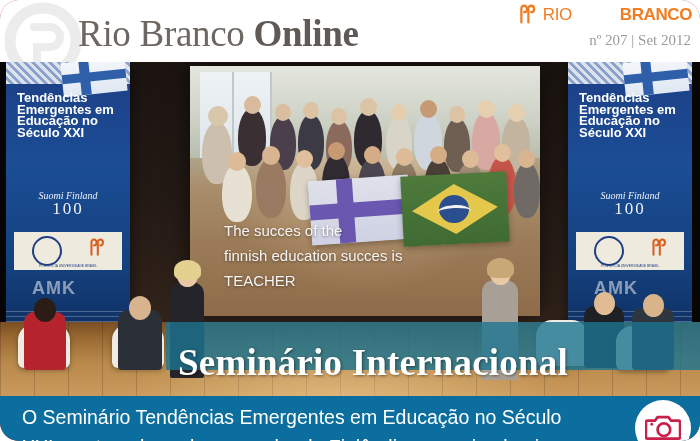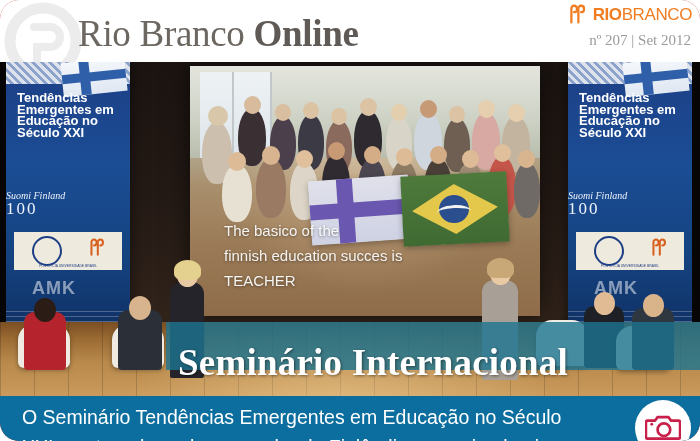--- a/index.html
+++ b/index.html
@@ -8,22 +8,22 @@
 
   
   .header{position:absolute;left:0;top:0;width:700px;height:62px;background:#ffffff;z-index:5;overflow:hidden;}
   .watermark{position:absolute;left:4px;top:2px;width:78px;height:78px;opacity:.5;}
   .brand-title{position:absolute;left:78px;top:14px;font-family:"Liberation Serif",serif;
       font-size:37px;line-height:40px;color:#6d6761;white-space:nowrap;letter-spacing:-.3px;}
   .brand-title .bold{font-weight:bold;color:#5f5a55;}
   .logo-wrap{position:absolute;right:8px;top:4px;display:flex;align-items:center;gap:5px;}
   .logo-mark{width:21px;height:21px;display:block;}
   .logo-text{font-family:"Liberation Sans",sans-serif;font-size:17px;line-height:17px;letter-spacing:-.4px;color:#f07d22;white-space:nowrap;}
-  .logo-text .w1{font-weight:bold;}
-  .logo-text .w2{font-weight:normal;}
+  .logo-text .w1{font-weight:normal;}
+  .logo-text .w2{font-weight:bold;margin-left:48px;}
   .issue{position:absolute;right:9px;top:32px;font-family:"Liberation Serif",serif;font-size:15px;color:#9a9a9a;white-space:nowrap;}
 
   
   .photo{position:absolute;left:0;top:62px;width:700px;height:334px;overflow:hidden;
      background:#120d0a;}
   .hall-bg{position:absolute;inset:0;background:
       linear-gradient(180deg,#1b1411 0%,#241a15 40%,#2b1f18 60%,#3a2a1e 100%);}
   .dark-drape-l{position:absolute;left:0;top:0;width:24px;height:334px;background:linear-gradient(90deg,#070505,#16100d);}
   .dark-drape-r{position:absolute;right:0;top:0;width:22px;height:334px;background:linear-gradient(270deg,#070505,#17110e);}
 
@@ -73,21 +73,21 @@
   .rollup.left{left:6px;}
   .rollup.right{right:8px;}
   .ru-hatch{position:absolute;left:0;top:0;width:124px;height:22px;
       background:repeating-linear-gradient(45deg,#ffffff 0 3px,#9fb4d8 3px 6px);opacity:.85;}
   .ru-flag{position:absolute;right:4px;top:-2px;width:64px;height:34px;
       background:linear-gradient(180deg,#f4f7fb,#dfe7f2);transform:rotate(-6deg);}
   .ru-flag:before{content:"";position:absolute;left:18px;top:0;width:10px;height:34px;background:#2e5fa8;}
   .ru-flag:after{content:"";position:absolute;left:0;top:12px;width:64px;height:9px;background:#2e5fa8;}
   .ru-title{position:absolute;left:11px;top:30px;width:106px;color:#fff;font-weight:bold;
       font-size:13px;line-height:11.5px;font-family:"Liberation Sans",sans-serif;}
-  .ru-suomi{position:absolute;left:0;top:128px;width:124px;text-align:left;color:#eef2fa;
+  .ru-suomi{position:absolute;left:0;top:128px;width:124px;text-align:center;color:#eef2fa;
       font-family:"Liberation Serif",serif;font-style:italic;font-size:10px;line-height:12px;}
   .ru-100{display:block;font-style:normal;font-family:Liberation Serif, serif;
       font-size:17px;letter-spacing:2px;margin-top:1px;}
   .ru-white{position:absolute;left:8px;top:170px;width:108px;height:38px;background:#efeade;}
   .ru-seal{position:absolute;left:18px;top:4px;width:26px;height:26px;border-radius:50%;
       border:2px solid #1e3f86;}
   .ru-rb{position:absolute;right:14px;top:6px;width:22px;height:19px;}
   .ru-sub{position:absolute;left:6px;top:32px;width:96px;font-size:3.4px;color:#1e3f86;text-align:center;}
   .ru-amk{position:absolute;left:26px;top:216px;color:rgba(255,255,255,.5);font-weight:bold;
       font-size:18px;letter-spacing:1px;font-family:"Liberation Sans",sans-serif;}
@@ -196,21 +196,21 @@
           <div class="p" style="left:304px;top:44px;width:17px;height:18px;background:#e0c09c;border-radius:50%"></div>
           <div class="p" style="left:324px;top:62px;width:26px;height:56px;background:#6f6a66"></div>
           <div class="p" style="left:328px;top:50px;width:17px;height:18px;background:#d9b58f;border-radius:50%"></div>
         </div>
         <div class="flag-fi"></div>
         <div class="flag-br">
           <div class="lozenge"></div>
             <div class="globe"></div>
         </div>
         <div class="scr-text">
-          <div>The basico of the</div>
+          <div>The succes of the</div>
           <div>finnish education succes is</div>
           <div>TEACHER</div>
         </div>
       </div>
     </div>
 
     <div class="rollup left">
       <div class="ru-hatch"></div>
       <div class="ru-flag"></div>
       <div class="ru-title">Tendências Emergentes em Educação no Século XXI</div>

